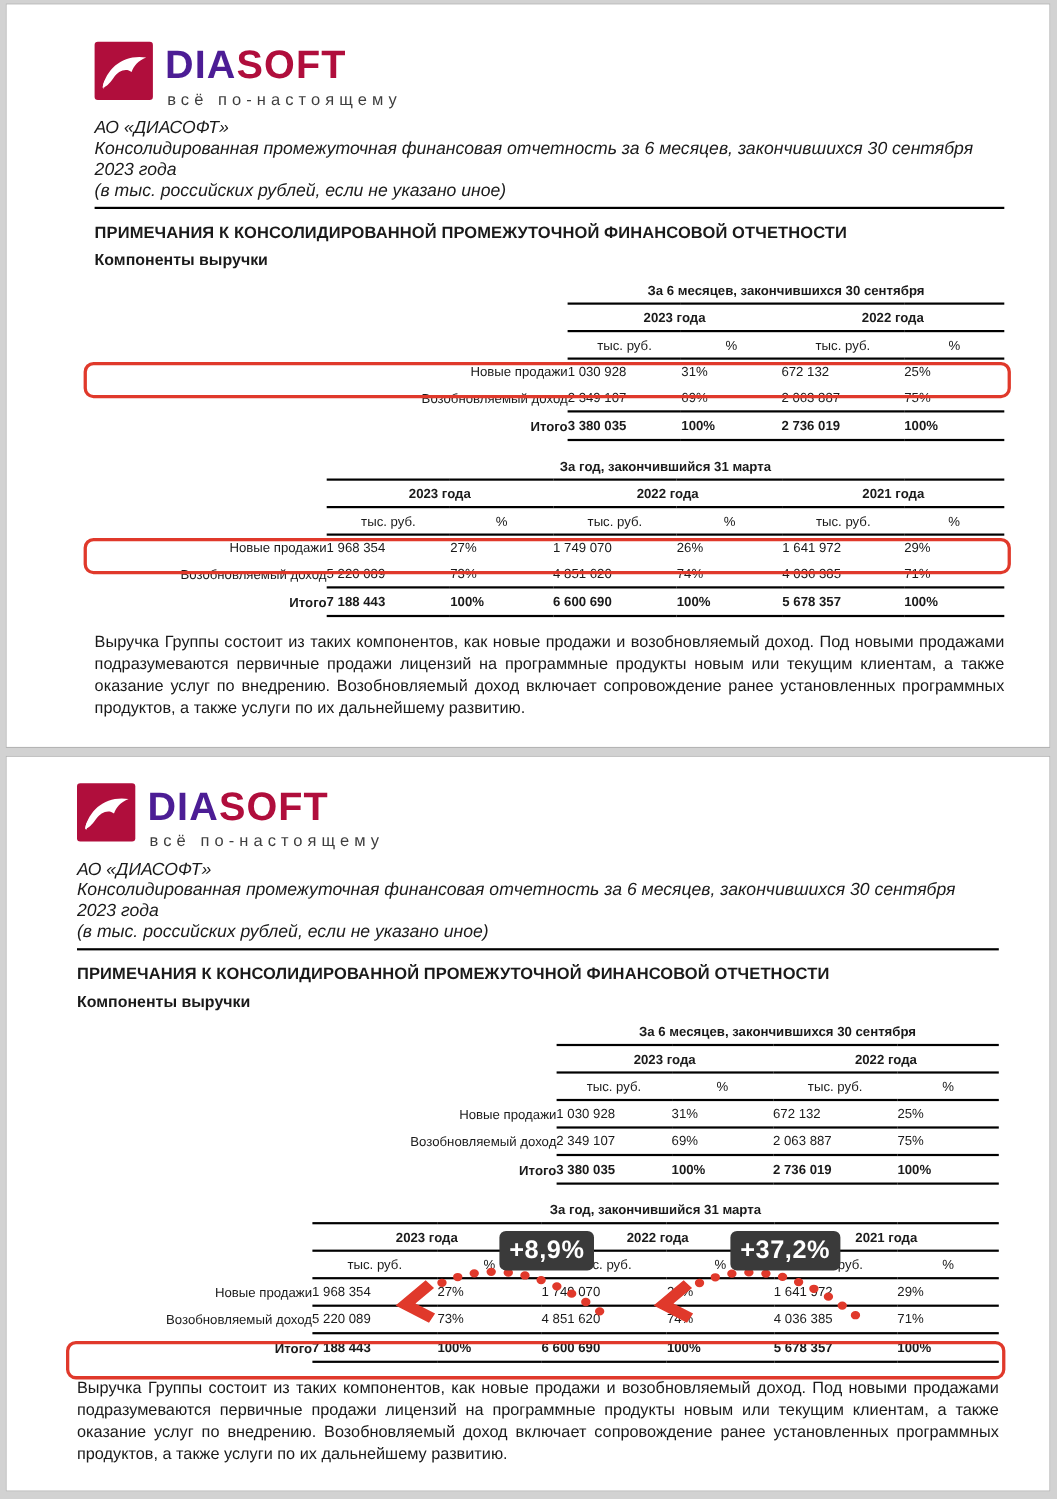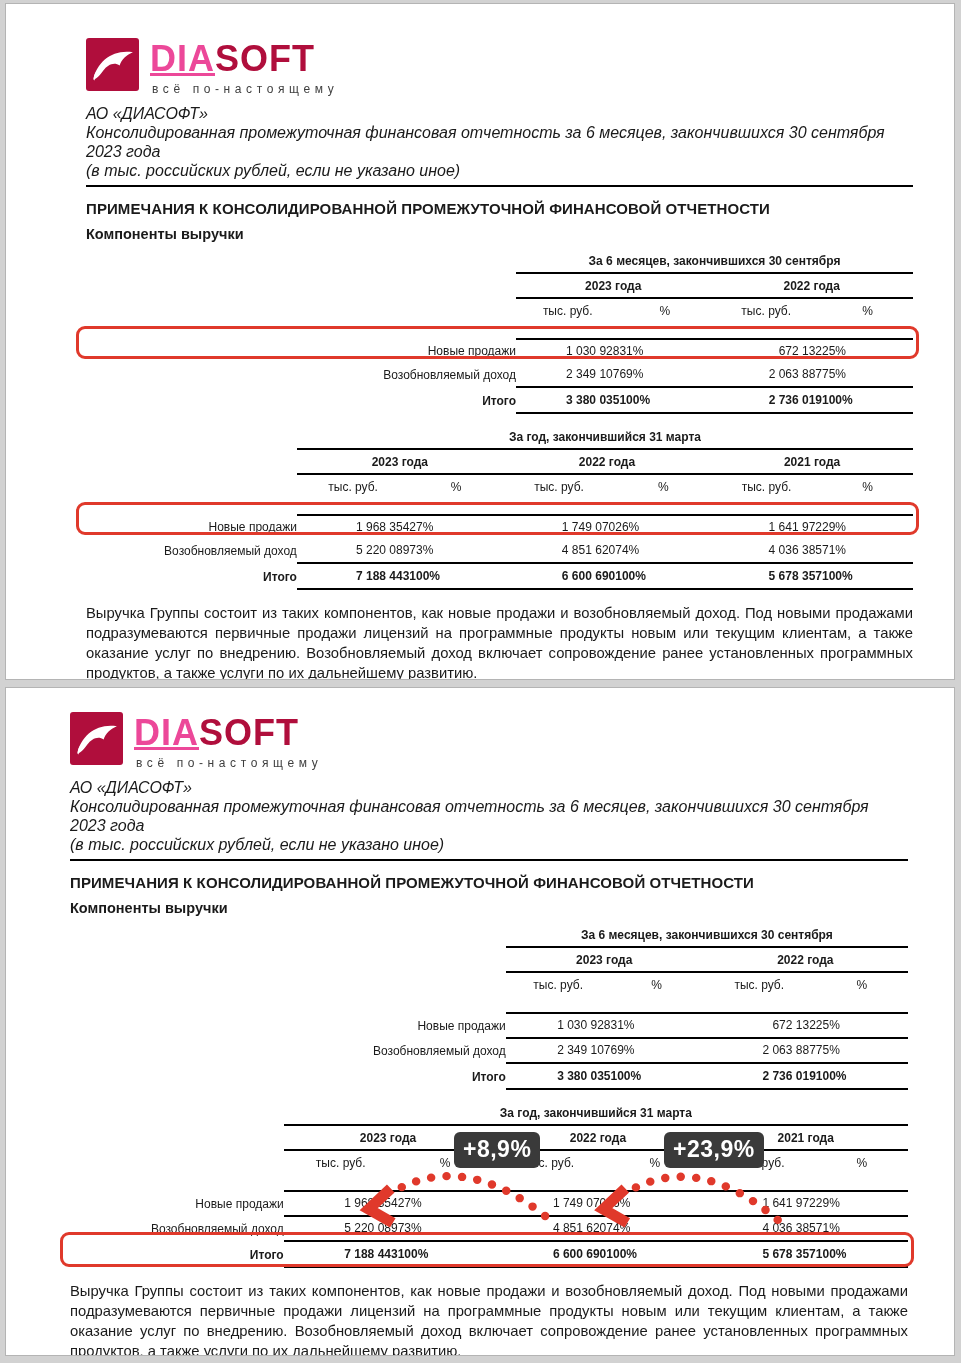--- a/index.html
+++ b/index.html
@@ -18,45 +18,45 @@
   .page{position:absolute;left:5px;width:950px;background:#fff;border:1px solid #b4b4b4;overflow:hidden;}
   #page1{top:3px;height:677px;padding:34px 41px 0 80px;}
   #page2{top:687px;height:669px;padding:24px 46px 0 64px;}
 
   
   .logo{display:flex;align-items:flex-start;gap:11px;margin-bottom:8px;}
   .logo-sq{width:53px;height:53px;border-radius:3px;background:var(--logo-red);flex:0 0 auto;}
   .logo-sq svg{width:100%;height:100%;display:block;}
   .logo-txt{padding-top:3px;}
   .wordmark{font-size:36px;font-weight:bold;letter-spacing:1px;line-height:1;}
-  .wordmark .dia{color:#ec4899;text-decoration:underline;}
+  .wordmark .dia{color:#4c1d95;}
   .wordmark .soft{color:var(--logo-red);text-align:right;}
-  .tagline{font-size:12px;letter-spacing:4.6px;color:#3e3e3e;margin-top:5px;padding-left:2px;}
+  .tagline{font-size:15px;letter-spacing:4.6px;color:#3e3e3e;margin-top:5px;padding-left:2px;}
 
   
   .doc-head{font-style:italic;font-size:16px;line-height:19px;}
   .head-rule{border:none;border-top:2px solid #000;margin-top:5px;}
 
   h1.notes{font-size:15px;font-weight:bold;margin-top:13px;letter-spacing:0.1px;}
   h2.sec{font-size:14.5px;font-weight:bold;margin-top:9px;}
 
   
   .tbl-wrap{position:relative;margin-top:12px;}
   .tbl-wrap.second{margin-top:16px;}
   table.fin{width:100%;border-collapse:collapse;font-size:12px;table-layout:fixed;}
   table.fin td{vertical-align:bottom;}
   td.cap-cell{text-align:center;font-weight:bold;padding-bottom:4px;border-bottom:2px solid #000;}
   td.yr{text-align:center;font-weight:bold;padding:5px 0 4px;border-bottom:2px solid #000;}
-  td.sh{text-align:center;padding:5px 0 20px;border-bottom:2px solid #000;}
+  td.sh{text-align:center;padding:5px 0 4px;border-bottom:2px solid #000;}
   tr.data td{padding:4px 0 5px;}
   tr.total td{font-weight:bold;padding:5px 0 5px;}
   tr.total td.nm{border-top:2px solid #000;border-bottom:2px solid #000;}
   table.lined tr.data td.nm{border-bottom:2px solid #000;}
   td.lbl{text-align:right;}
-  td.num{text-align:right;padding-right:16px;margin-top:46px;}
+  td.num{padding-right:16px;margin-top:46px;}
   td.pct{text-align:left;}
 
   .par{margin-top:13px;font-size:14.8px;line-height:20px;text-align:justify;}
 
   
   .row-highlight{position:absolute;border:3px solid var(--annotation-red);border-radius:9px;pointer-events:none;z-index:5;}
   .badge{position:absolute;background:var(--badge-bg);color:#fff;font-weight:bold;font-size:23px;
          padding:4px 9px 5px;border-radius:6px;z-index:6;letter-spacing:0.5px;}
   #badge1{left:384px;top:26px;}
   #badge2{left:594px;top:26px;}
@@ -347,18 +347,18 @@
     </tbody>
       </table>
 
     <svg class="arrows" viewBox="0 0 836 165" preserveAspectRatio="none">
       <path class="dots" d="M 474 112 Q 390 44 318 90"></path>
       <path class="ahead" d="M 320 84 L 298 105 L 322 119"></path>
       <path class="dots" d="M 706 116 Q 624 44 552 90"></path>
       <path class="ahead" d="M 554 84 L 532 105 L 556 119"></path>
     </svg>
     <div class="badge" id="badge1">+8,9%</div>
-    <div class="badge" id="badge2">+23,9%</div>
+    <div class="badge" id="badge2">+37,2%</div>
     <div class="row-highlight" style="left: -10px; top: 126px; width: 854px; height: 35px;"></div>
   </div>
 
   <p class="par">Выручка Группы состоит из таких компонентов, как новые продажи и возобновляемый доход. Под новыми продажами подразумеваются первичные продажи лицензий на программные продукты новым или текущим клиентам, а также оказание услуг по внедрению. Возобновляемый доход включает сопровождение ранее установленных программных продуктов, а также услуги по их дальнейшему развитию.</p>
 </div>
 
 </body></html>

